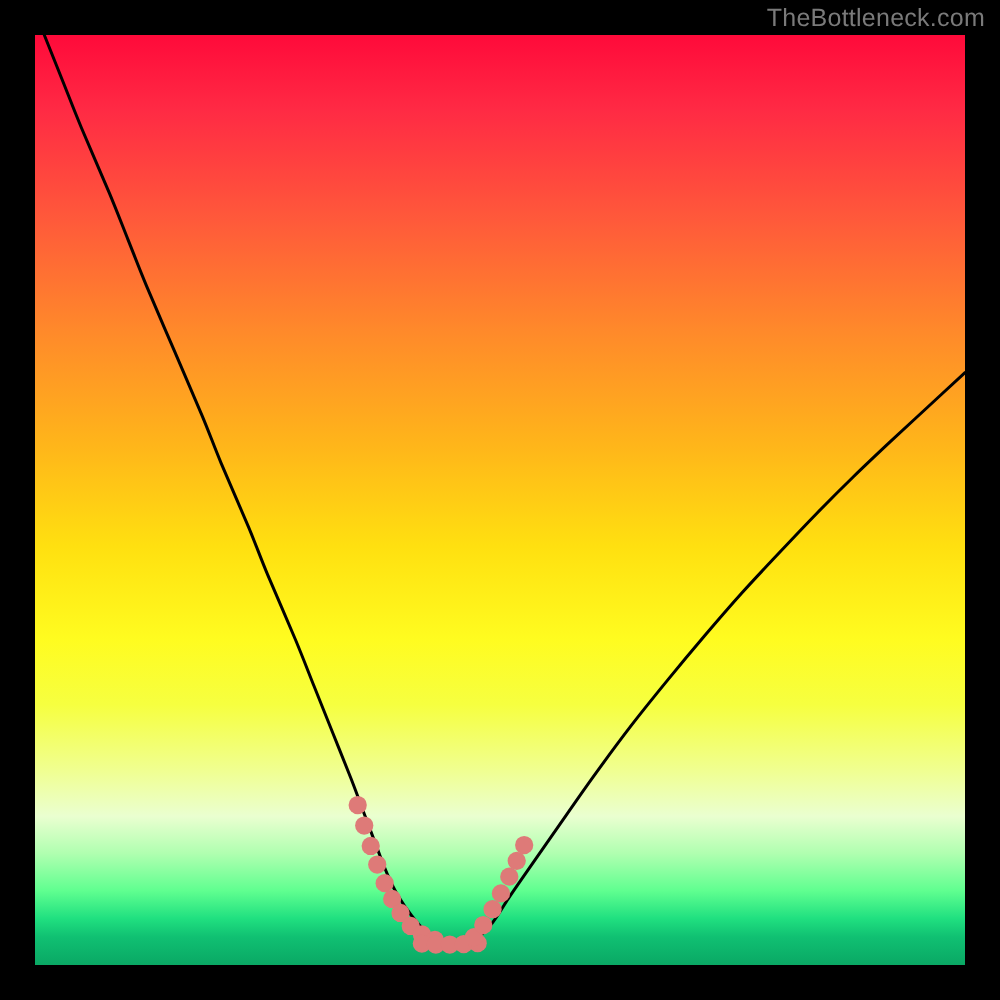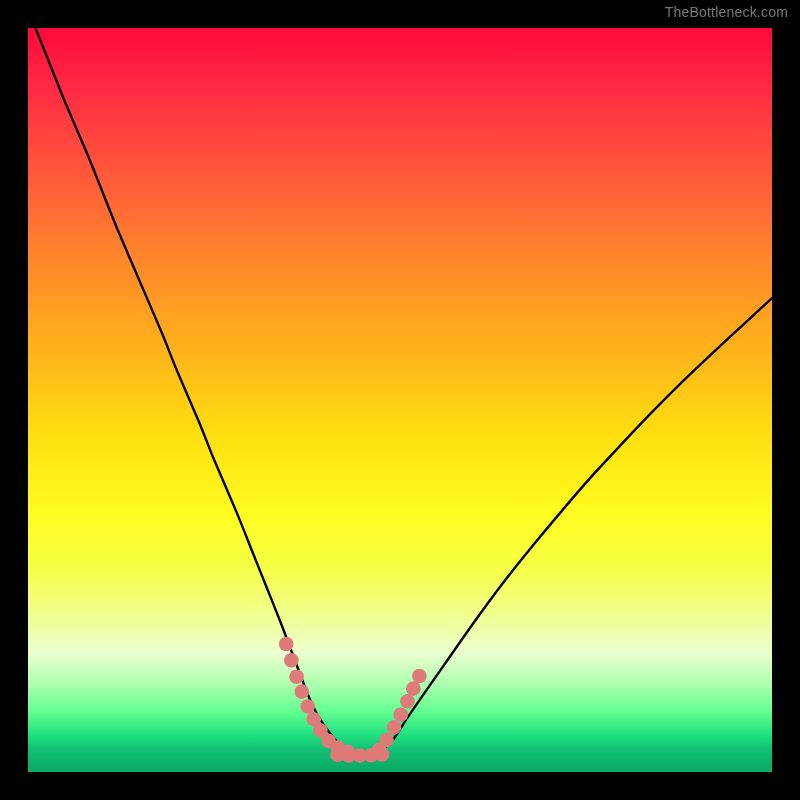--- a/index.html
+++ b/index.html
@@ -47,21 +47,21 @@
     top: 28px;
     width: 744px;
     height: 744px;
     overflow: visible;
   }
   .watermark {
     position: absolute;
     top: 4px;
     right: 12px;
     color: #7a7a7a;
-    font-size: 14px;
+    font-size: 20px;
     letter-spacing: 0.2px;
     user-select: none;
   }
 </style>
 </head>
 <body>
 
 <div class="frame">
 
   <div class="plot-area"></div>

